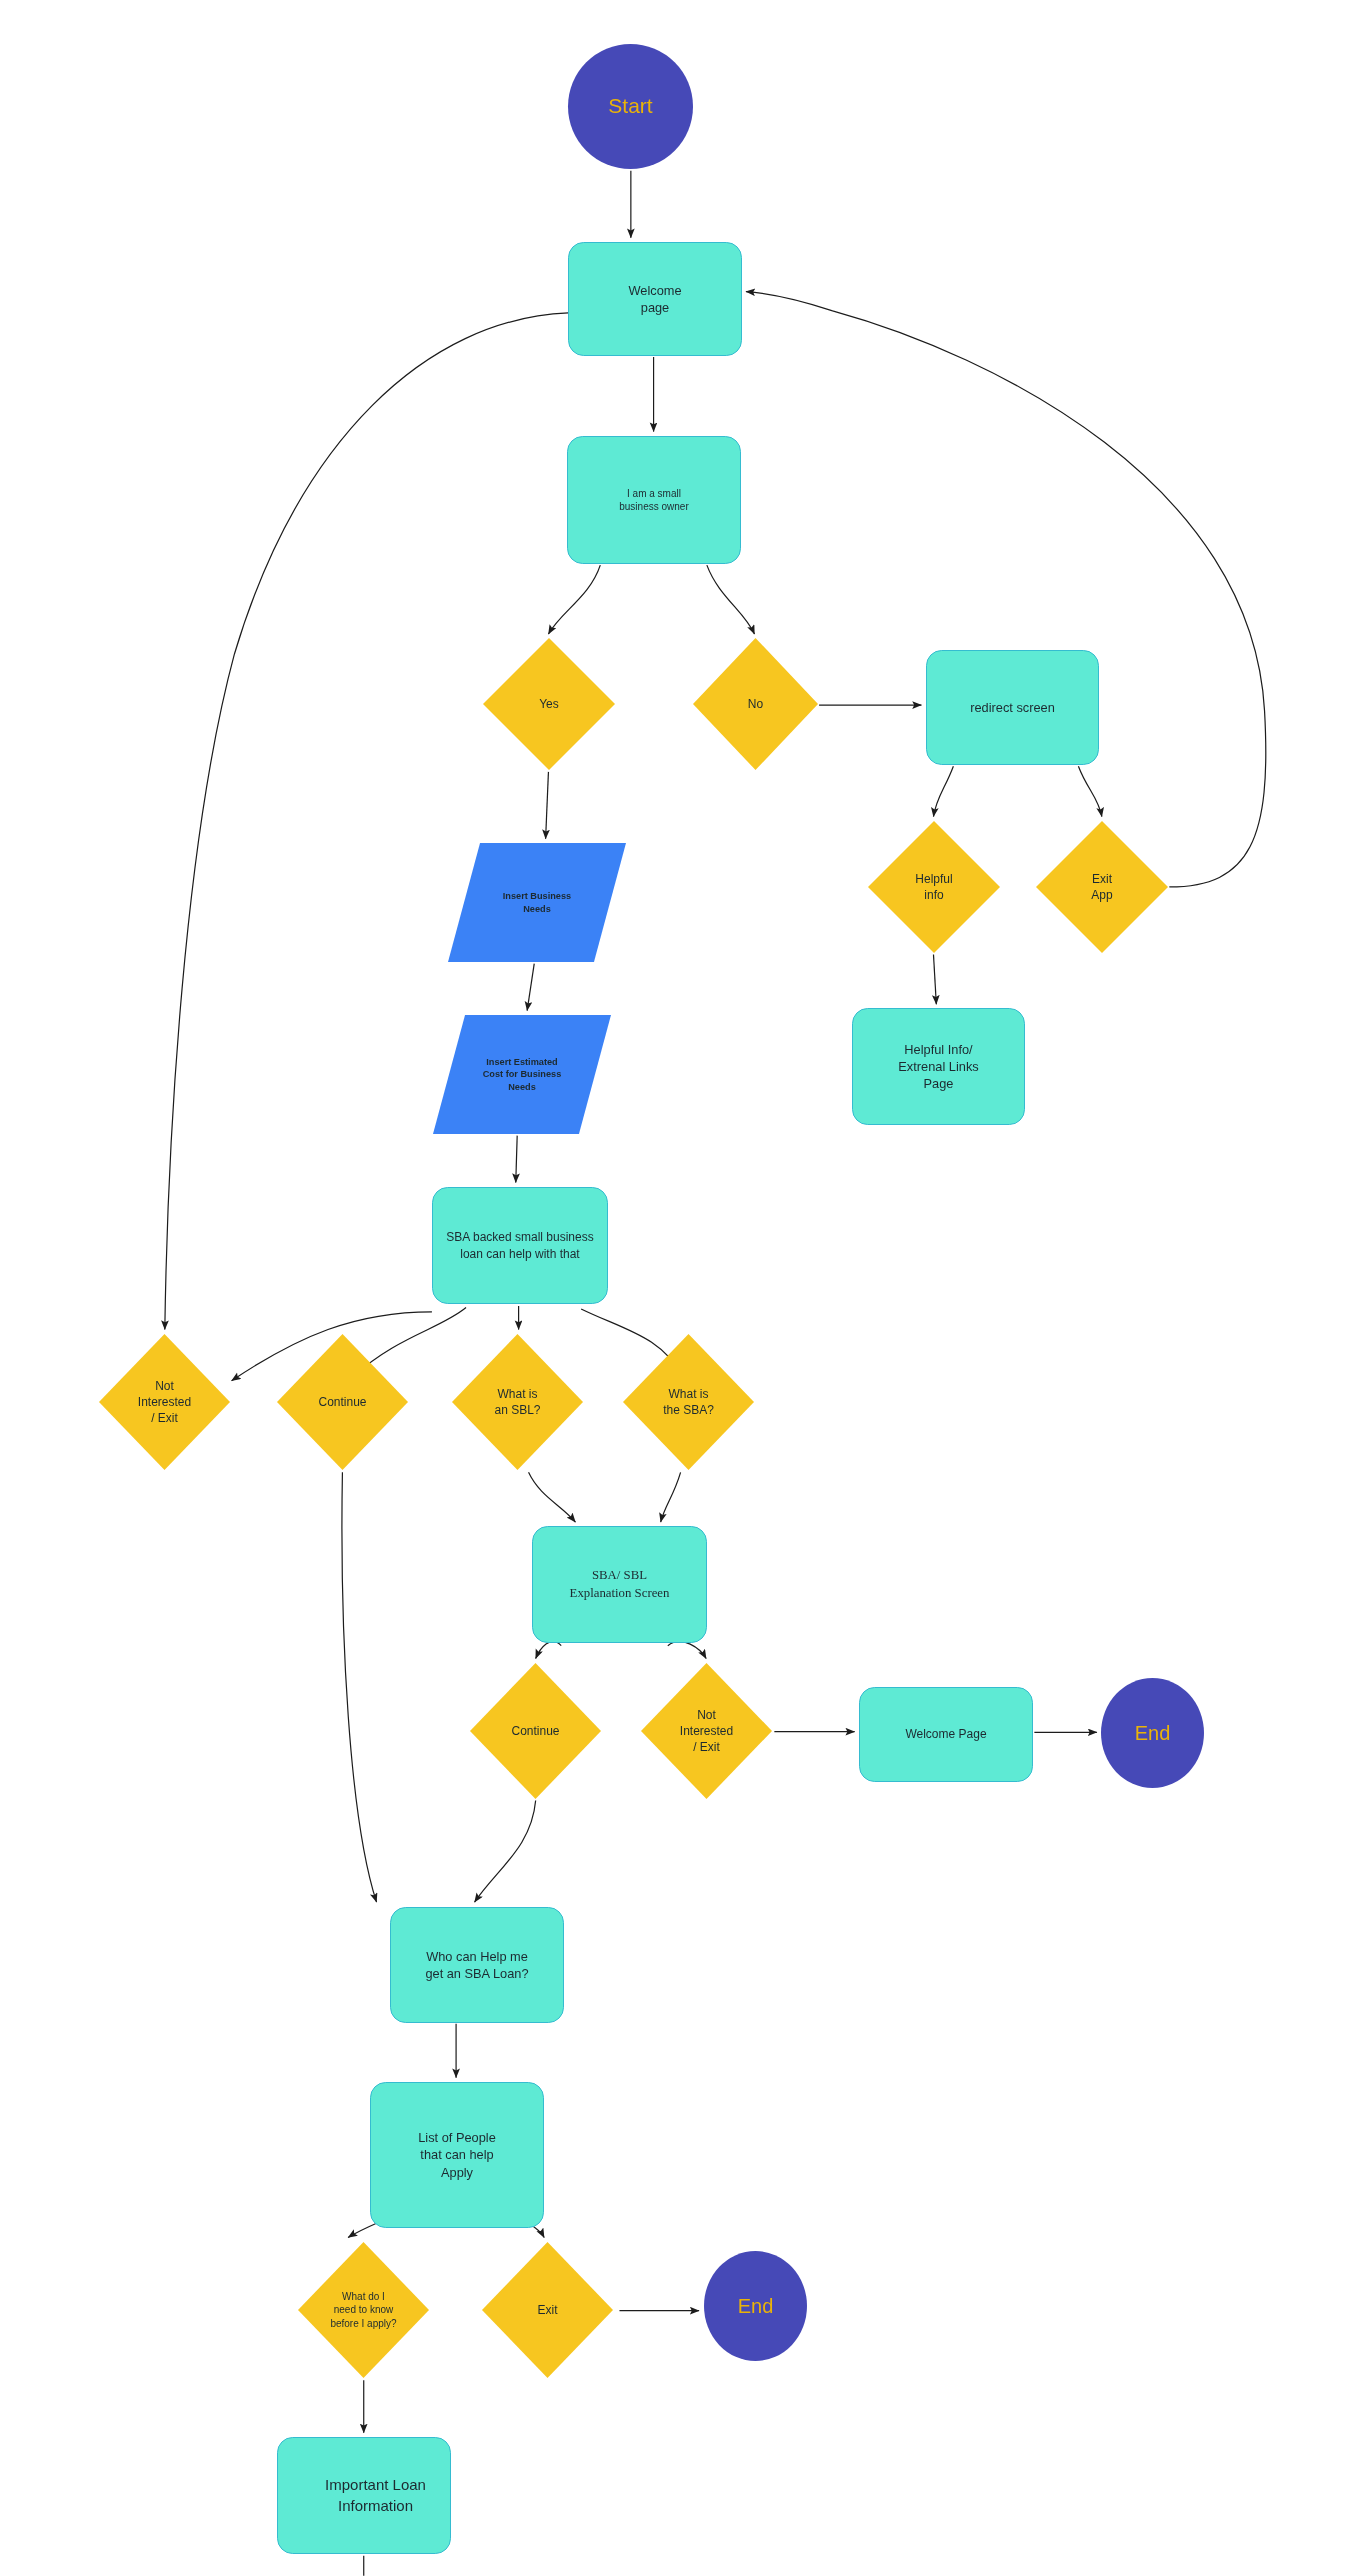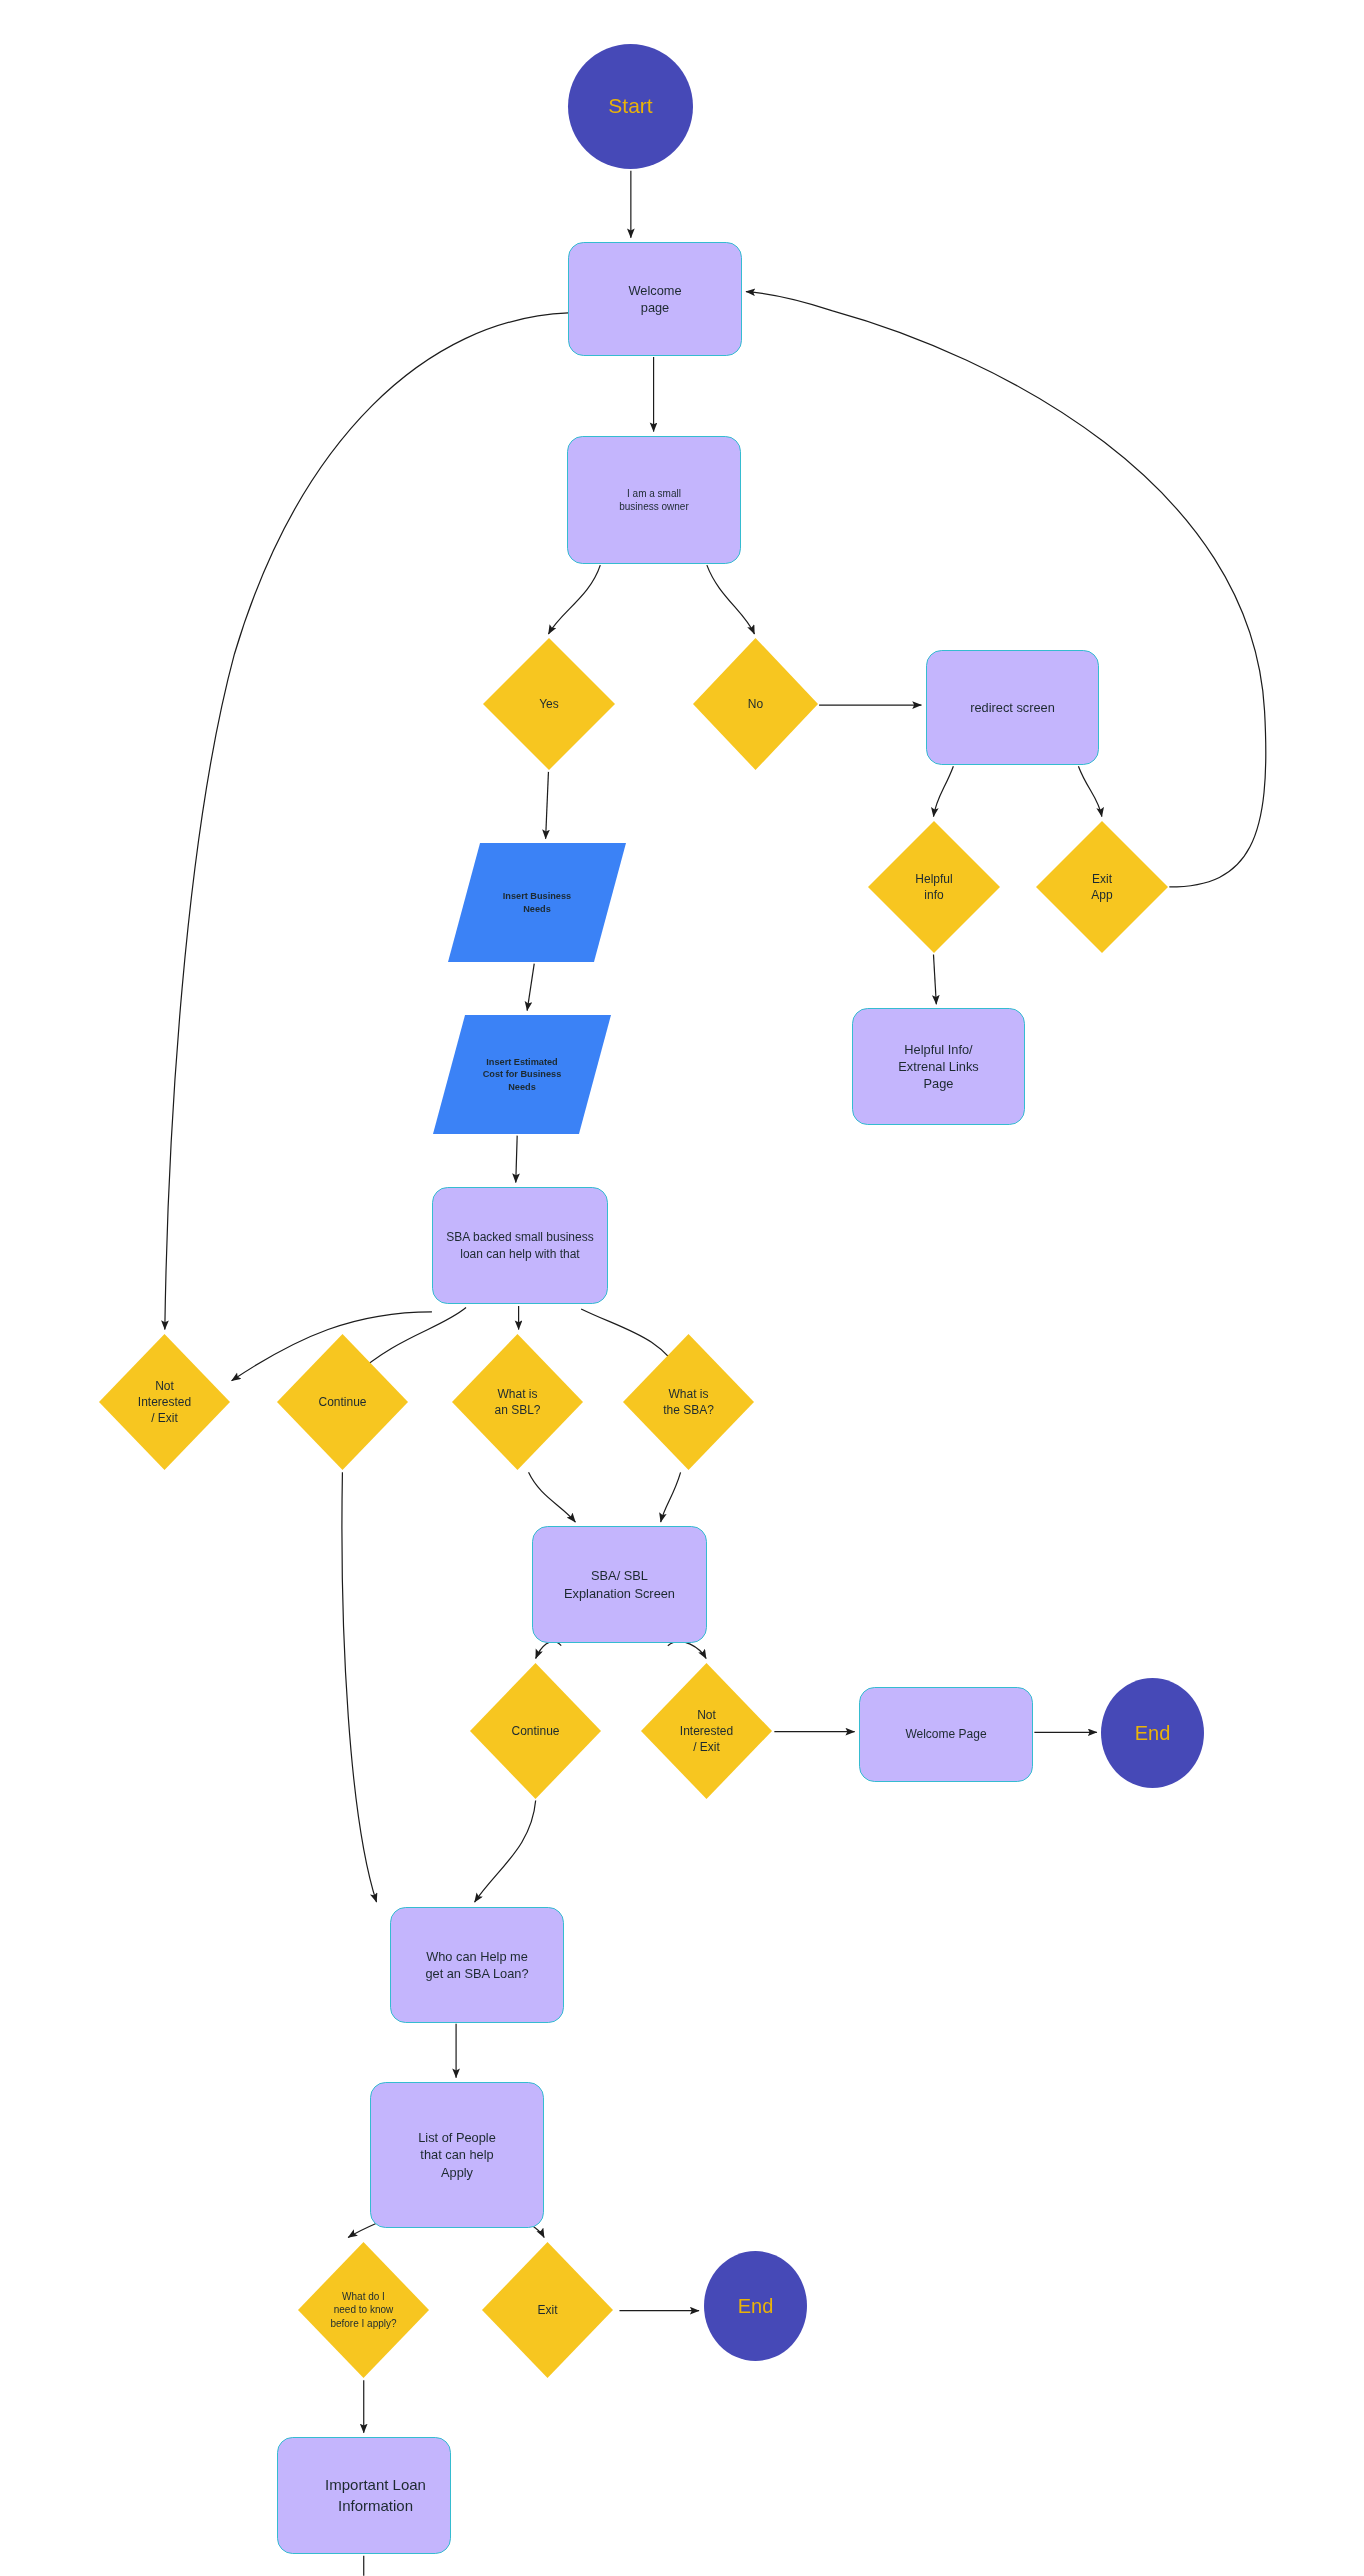--- a/index.html
+++ b/index.html
@@ -37,21 +37,21 @@
     color: #1d2a30;
     white-space: pre-line;
     user-select: none;
   }
   .node-terminal {
     background: #4649b7;
     border-radius: 50%;
     color: #eab308;
   }
   .node-process {
-    background: #c4b5fd;
+    background: #5eead4;
     border: 0.7px solid #35bcd0;
     border-radius: 15.6px;
   }
   .node-decision {
     background: #f7c620;
   }
   .node-data {
     background: #3b82f6;
     font-weight: bold;
   }
@@ -136,21 +136,21 @@
       <div class="node node-process" style="left: 432px; top: 1187px; width: 176px; height: 117px; font-size: 12px;"><span class="lbl">SBA backed small business
 loan can help with that</span></div>
       <div class="node node-decision node-shape shape-diamond" style="left: 99px; top: 1334px; width: 131px; height: 136px; font-size: 12px;"><span class="lbl">Not
 Interested
 / Exit</span></div>
       <div class="node node-decision node-shape shape-diamond" style="left: 277px; top: 1334px; width: 131px; height: 136px; font-size: 12px;"><span class="lbl">Continue</span></div>
       <div class="node node-decision node-shape shape-diamond" style="left: 452px; top: 1334px; width: 131px; height: 136px; font-size: 12px;"><span class="lbl">What is
 an SBL?</span></div>
       <div class="node node-decision node-shape shape-diamond" style="left: 623px; top: 1334px; width: 131px; height: 136px; font-size: 12px;"><span class="lbl">What is
 the SBA?</span></div>
-      <div class="node node-process" style="left: 532px; top: 1526px; width: 175px; height: 117px; font-size: 12.8px;"><span class="lbl">SBA/ SBL
+      <div class="node node-process" style="left: 532px; top: 1526px; width: 175px; height: 117px; font-size: 12.8px; font-family: Liberation Serif, serif;"><span class="lbl">SBA/ SBL
 Explanation Screen</span></div>
       <div class="node node-decision node-shape shape-diamond" style="left: 470px; top: 1663px; width: 131px; height: 136px; font-size: 12px;"><span class="lbl">Continue</span></div>
       <div class="node node-decision node-shape shape-diamond" style="left: 641px; top: 1663px; width: 131px; height: 136px; font-size: 12px;"><span class="lbl">Not
 Interested
 / Exit</span></div>
       <div class="node node-process" style="left: 859px; top: 1687px; width: 174px; height: 95px; font-size: 12px;"><span class="lbl">Welcome Page</span></div>
       <div class="node node-terminal" style="left: 1101px; top: 1678px; width: 103px; height: 110px; font-size: 20px;"><span class="lbl">End</span></div>
       <div class="node node-process" style="left: 370px; top: 1907px; width: 174px; height: 116px; font-size: 12.8px; margin-left: 20px;"><span class="lbl">Who can Help me
 get an SBA Loan?</span></div>
       <div class="node node-process" style="left: 370px; top: 2082px; width: 174px; height: 146px; font-size: 12.8px;"><span class="lbl">List of People

